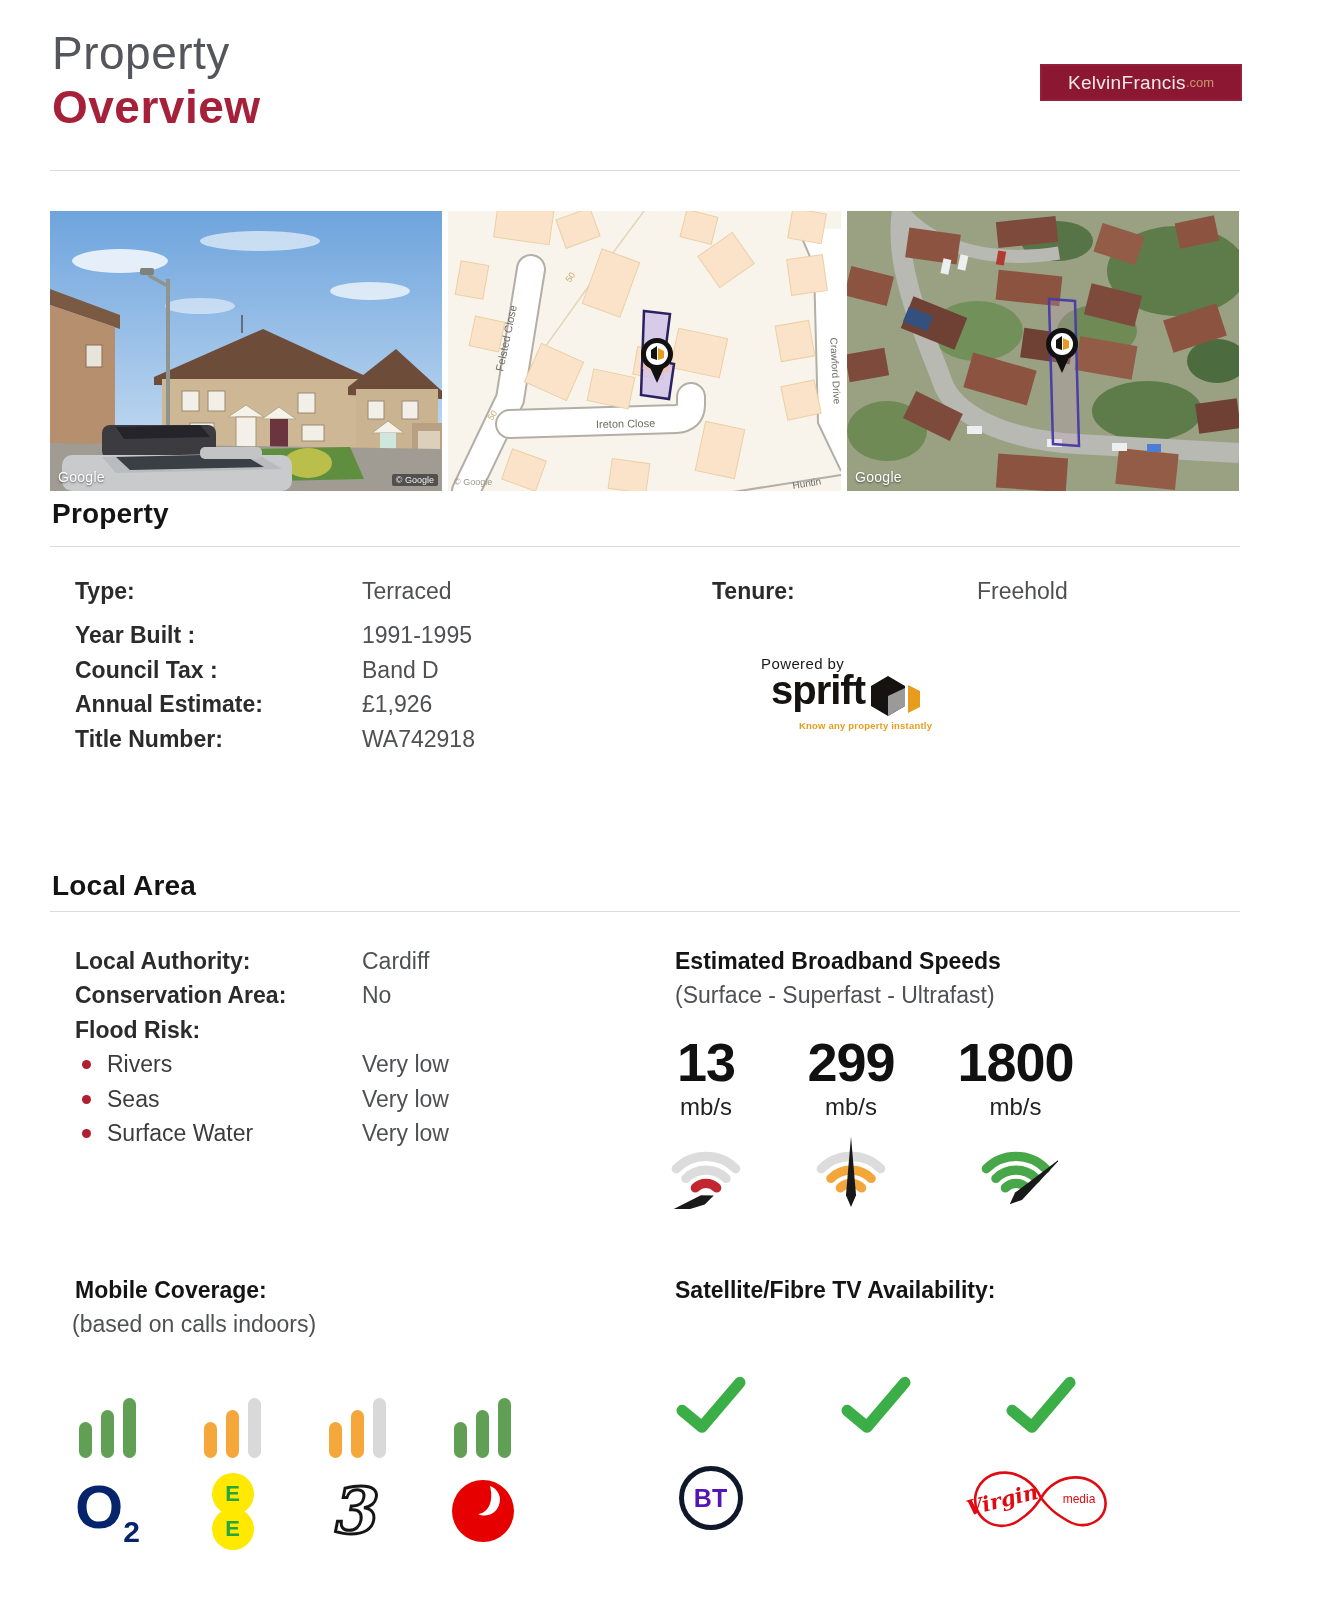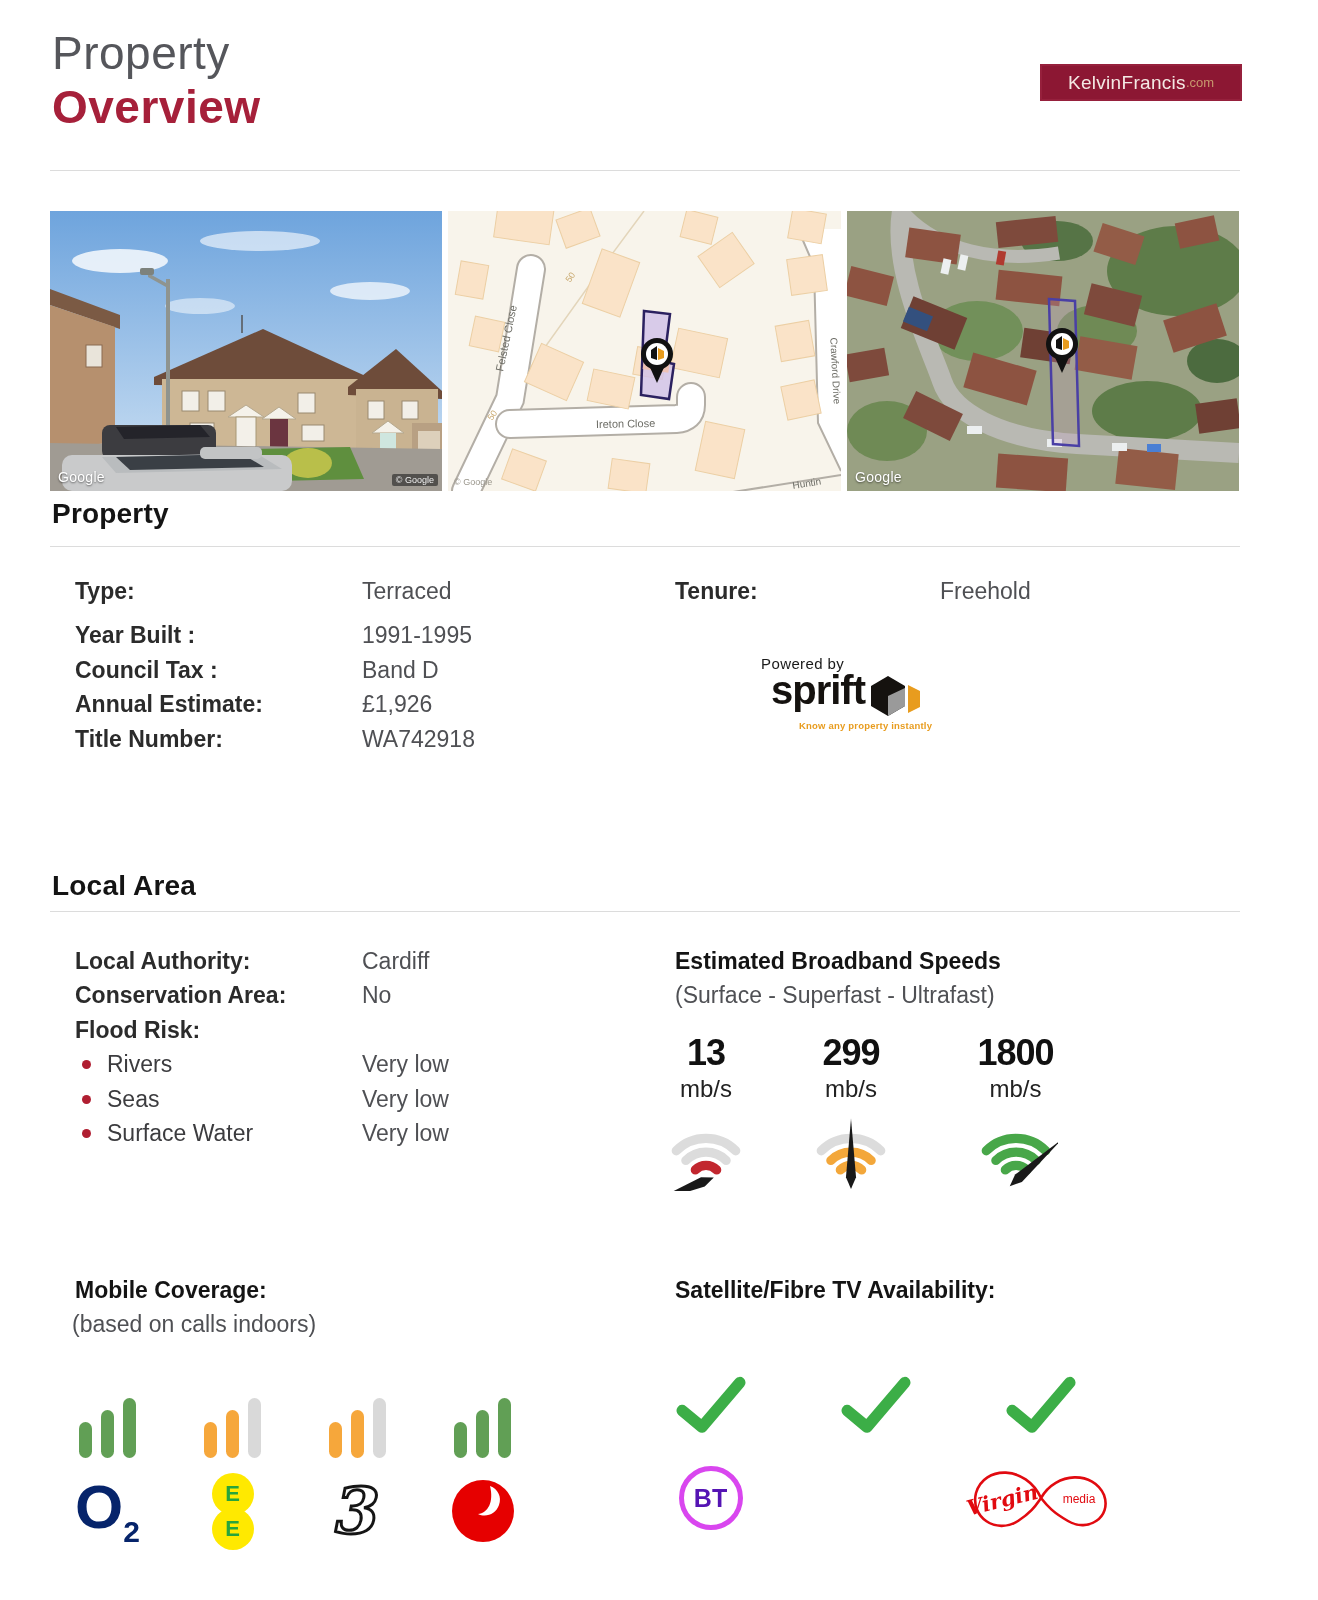--- a/index.html
+++ b/index.html
@@ -30,21 +30,21 @@
   .section-heading { position:absolute; left:52px; font-size:28px; font-weight:700; color:#141414; letter-spacing:.2px; }
   .h-property { top:498px; } .h-localarea { top:870px; }
 
   
   .field-row { position:absolute; display:flex; font-size:23px; }
   .field-label { font-weight:700; color:#2b2b2b; }
   .field-value { color:#4f5054; font-weight:400; }
   .pf .field-label { width:287px; }
   .pf { left:75px; }
   .pf-0 { top:578px; } .pf-1 { top:622px; } .pf-2 { top:657px; } .pf-3 { top:691px; } .pf-4 { top:726px; }
-  .tenure-row { left:675px; top:578px; }
+  .tenure-row { left:712px; top:578px; }
   .tenure-row .field-label { width:265px; }
 
   
   .sprift { position:absolute; left:757px; top:655px; width:230px; }
   .sprift-powered { font-size:15px; color:#1a1a1a; margin-left:4px; letter-spacing:.4px; }
   .sprift-main { display:flex; align-items:flex-start; }
   .sprift-word { font-size:40px; font-weight:700; color:#15120f; letter-spacing:-1px; line-height:.9; margin-left:14px; }
   .sprift-house { margin-left:4px; margin-top:2px; }
   .sprift-tagline { font-size:9.5px; color:#e89c1e; font-weight:700; margin-left:42px; margin-top:-2px; letter-spacing:.2px; }
 
@@ -57,21 +57,21 @@
   .bullet { width:9px; height:9px; border-radius:50%; background:#b01e31; margin-right:16px; flex:0 0 auto; }
   .flood-item .field-value { color:#4f5054; }
   .flood-item .flood-name { color:#3c3c3f; width:255px; }
 
   
   .bb-heading { position:absolute; left:675px; top:948px; font-size:23px; font-weight:700; color:#141414; }
   .bb-sub { position:absolute; left:675px; top:982px; font-size:23px; color:#4f5054; }
   .bb-cols { position:absolute; left:640px; top:1035px; display:flex; }
   .bb-col { display:flex; flex-direction:column; align-items:center; }
   .bb-col-0 { width:132px; } .bb-col-1 { width:132px; margin-left:13px; } .bb-col-2 { width:165px; margin-left:16px; }
-  .bb-num { font-size:36px; font-weight:700; color:#111; line-height:1; letter-spacing:-1px; }
+  .bb-num { font-size:54px; font-weight:700; color:#111; line-height:1; letter-spacing:-1px; }
   .bb-unit { font-size:24px; color:#222; margin-top:4px; }
   .bb-icon { margin-top:10px; }
 
   
   .mc-heading { position:absolute; left:75px; top:1277px; font-size:23px; font-weight:700; color:#141414; }
   .mc-sub { position:absolute; left:72px; top:1311px; font-size:23px; color:#4f5054; }
   .providers { position:absolute; left:45px; top:1396px; display:flex; }
   .provider { width:125px; display:flex; flex-direction:column; align-items:center; }
   .bars { height:62px; display:flex; align-items:flex-end; gap:9px; }
   .bar { width:13px; border-radius:7px; }
@@ -84,21 +84,21 @@
   .ee-logo { display:flex; flex-direction:column; align-items:center; }
   .ee-circle { width:42px; height:42px; border-radius:50%; background:#ffe900; display:flex; align-items:center; justify-content:center; font-size:22px; font-weight:700; color:#28a53c; }
   .ee-circle + .ee-circle { margin-top:-7px; }
   .three-logo { font-family:"DejaVu Serif", serif; font-style:italic; font-size:64px; font-weight:700; color:#fff; -webkit-text-stroke:3px #151515; text-stroke:3px #151515; line-height:1; }
 
   
   .tv-heading { position:absolute; left:675px; top:1277px; font-size:23px; font-weight:700; color:#141414; }
   .tv-providers { position:absolute; left:628px; top:1372px; display:flex; }
   .tv-col { width:165px; display:flex; flex-direction:column; align-items:center; }
   .tv-logo { height:92px; margin-top:16px; display:flex; align-items:center; justify-content:center; }
-  .bt-circle { width:64px; height:64px; border-radius:50%; border:5px solid #d946ef; display:flex; align-items:center; justify-content:center; font-size:25px; font-weight:700; color:#5514b4; }
+  .bt-circle { width:64px; height:64px; border-radius:50%; border:5px solid #0f172a; display:flex; align-items:center; justify-content:center; font-size:25px; font-weight:700; color:#5514b4; }
   .sky-logo { font-size:64px; font-weight:700; font-style:italic; line-height:1; letter-spacing:-2px;
     background:linear-gradient(100deg,#f18f1a 5%,#e8398a 38%,#b02ad8 62%,#2b35d5 92%);
     -webkit-background-clip:text; background-clip:text; color:transparent; }
 </style>
 </head>
 <body>
 
 <div class="page">
 
   <div class="title-block">

